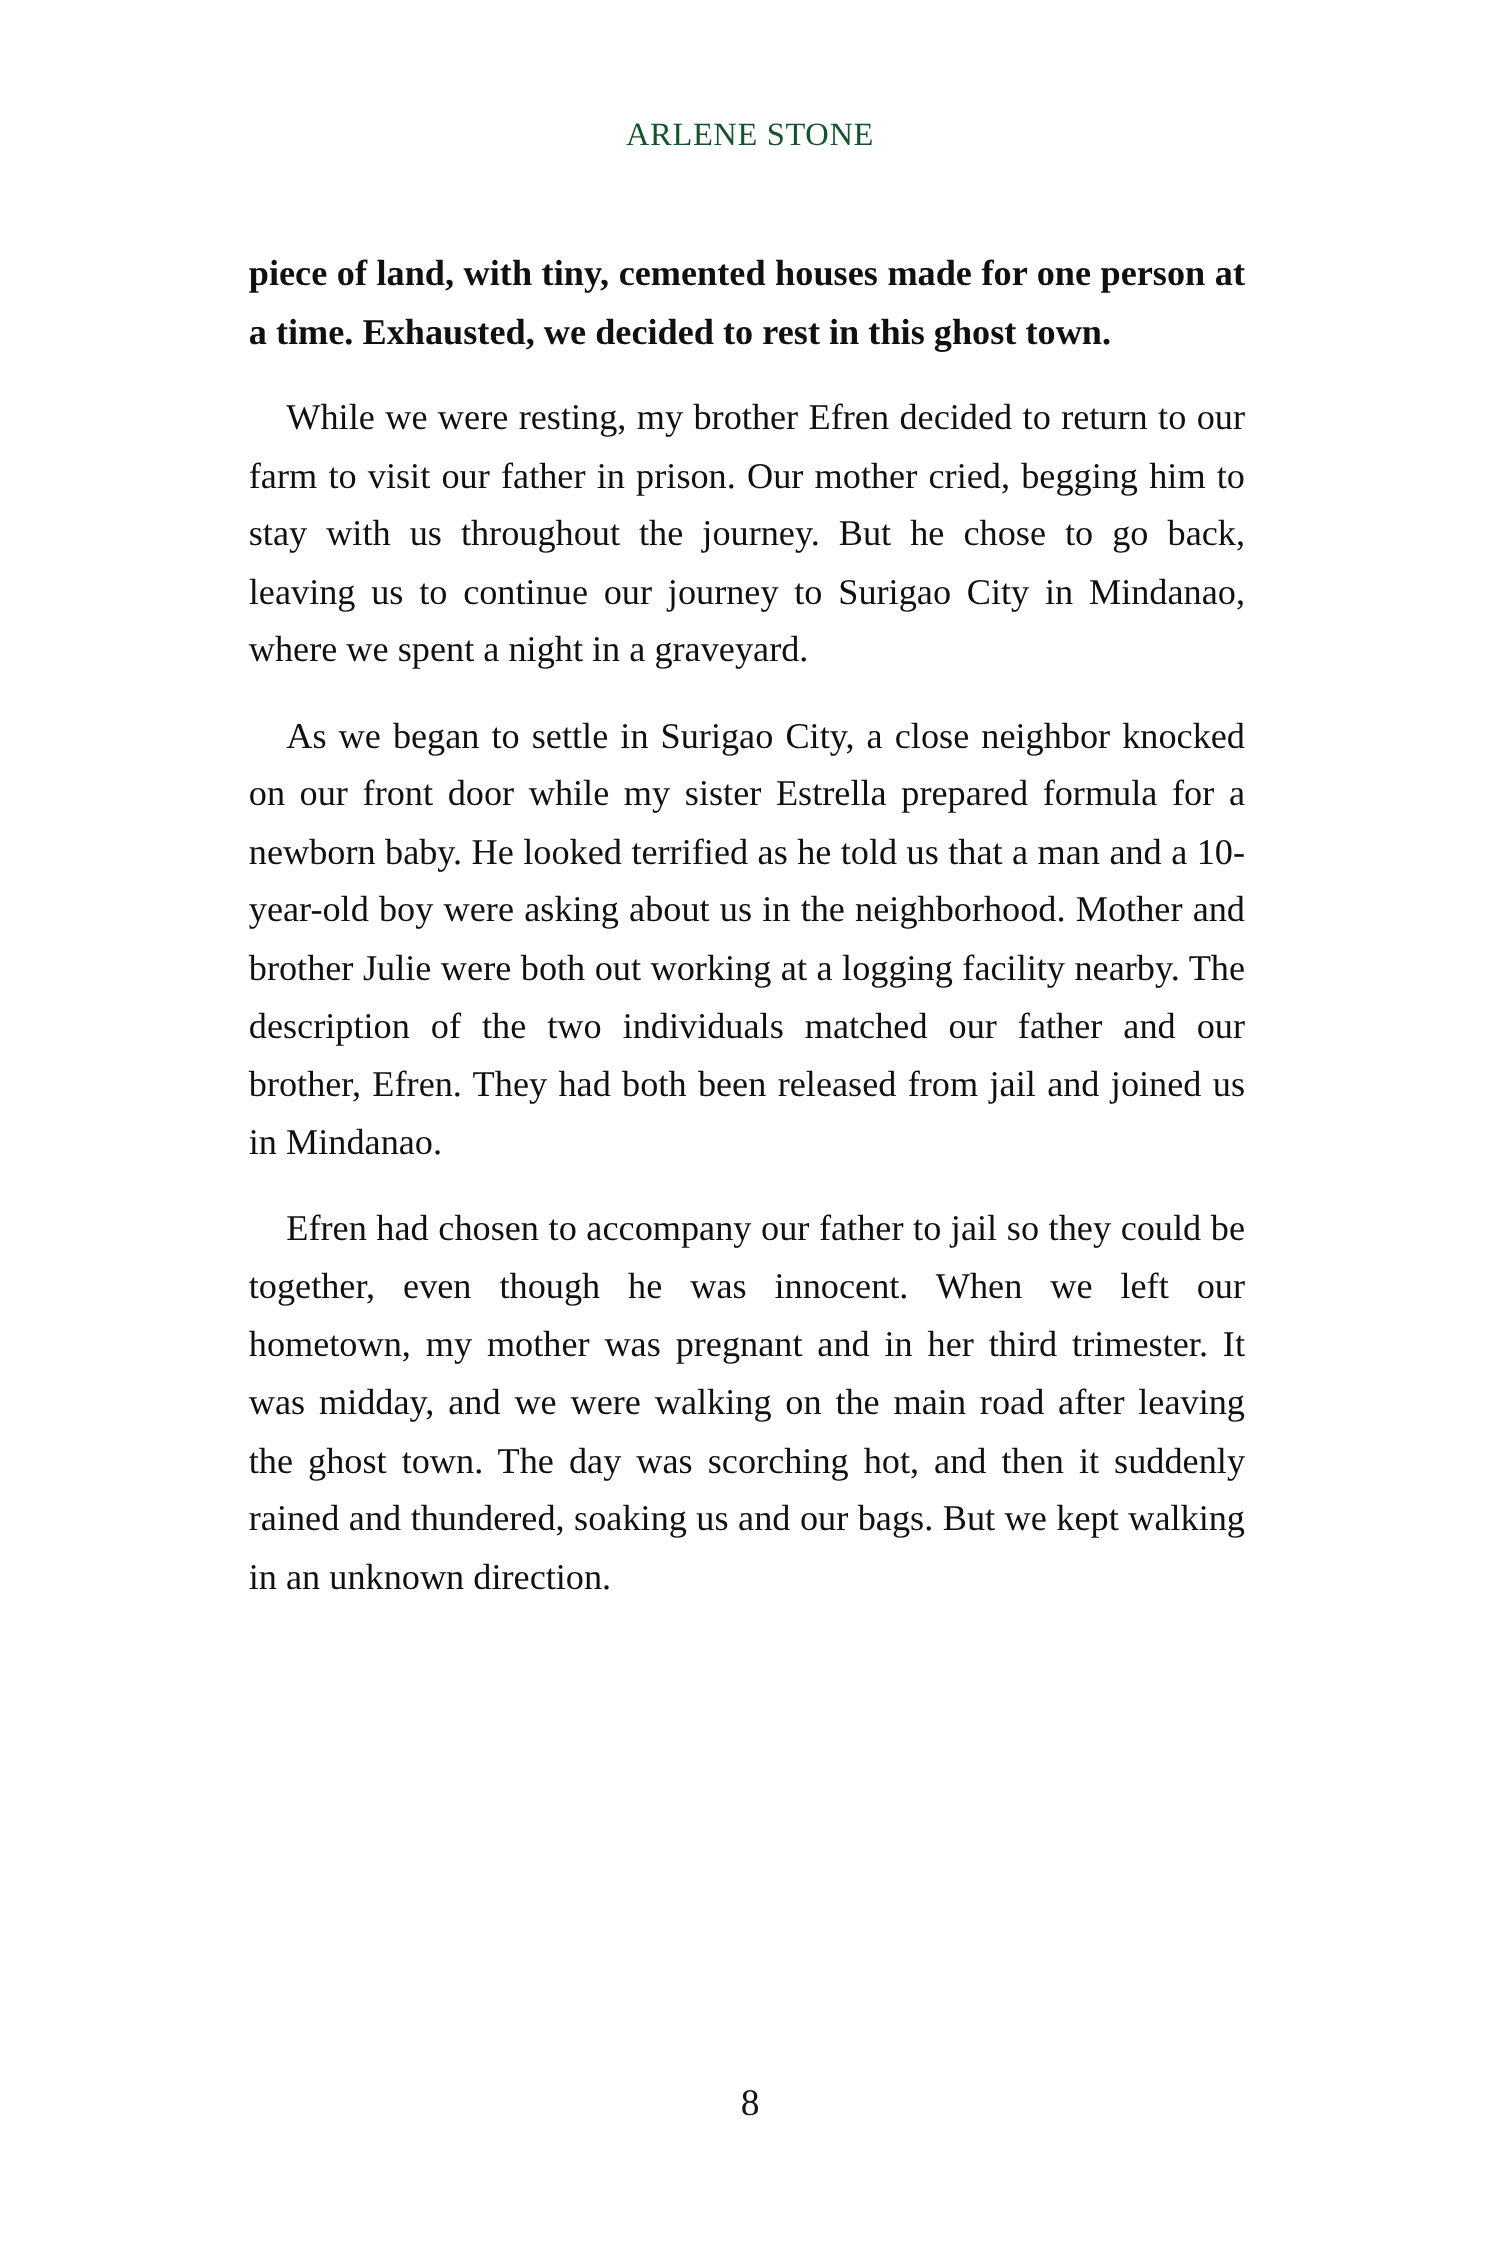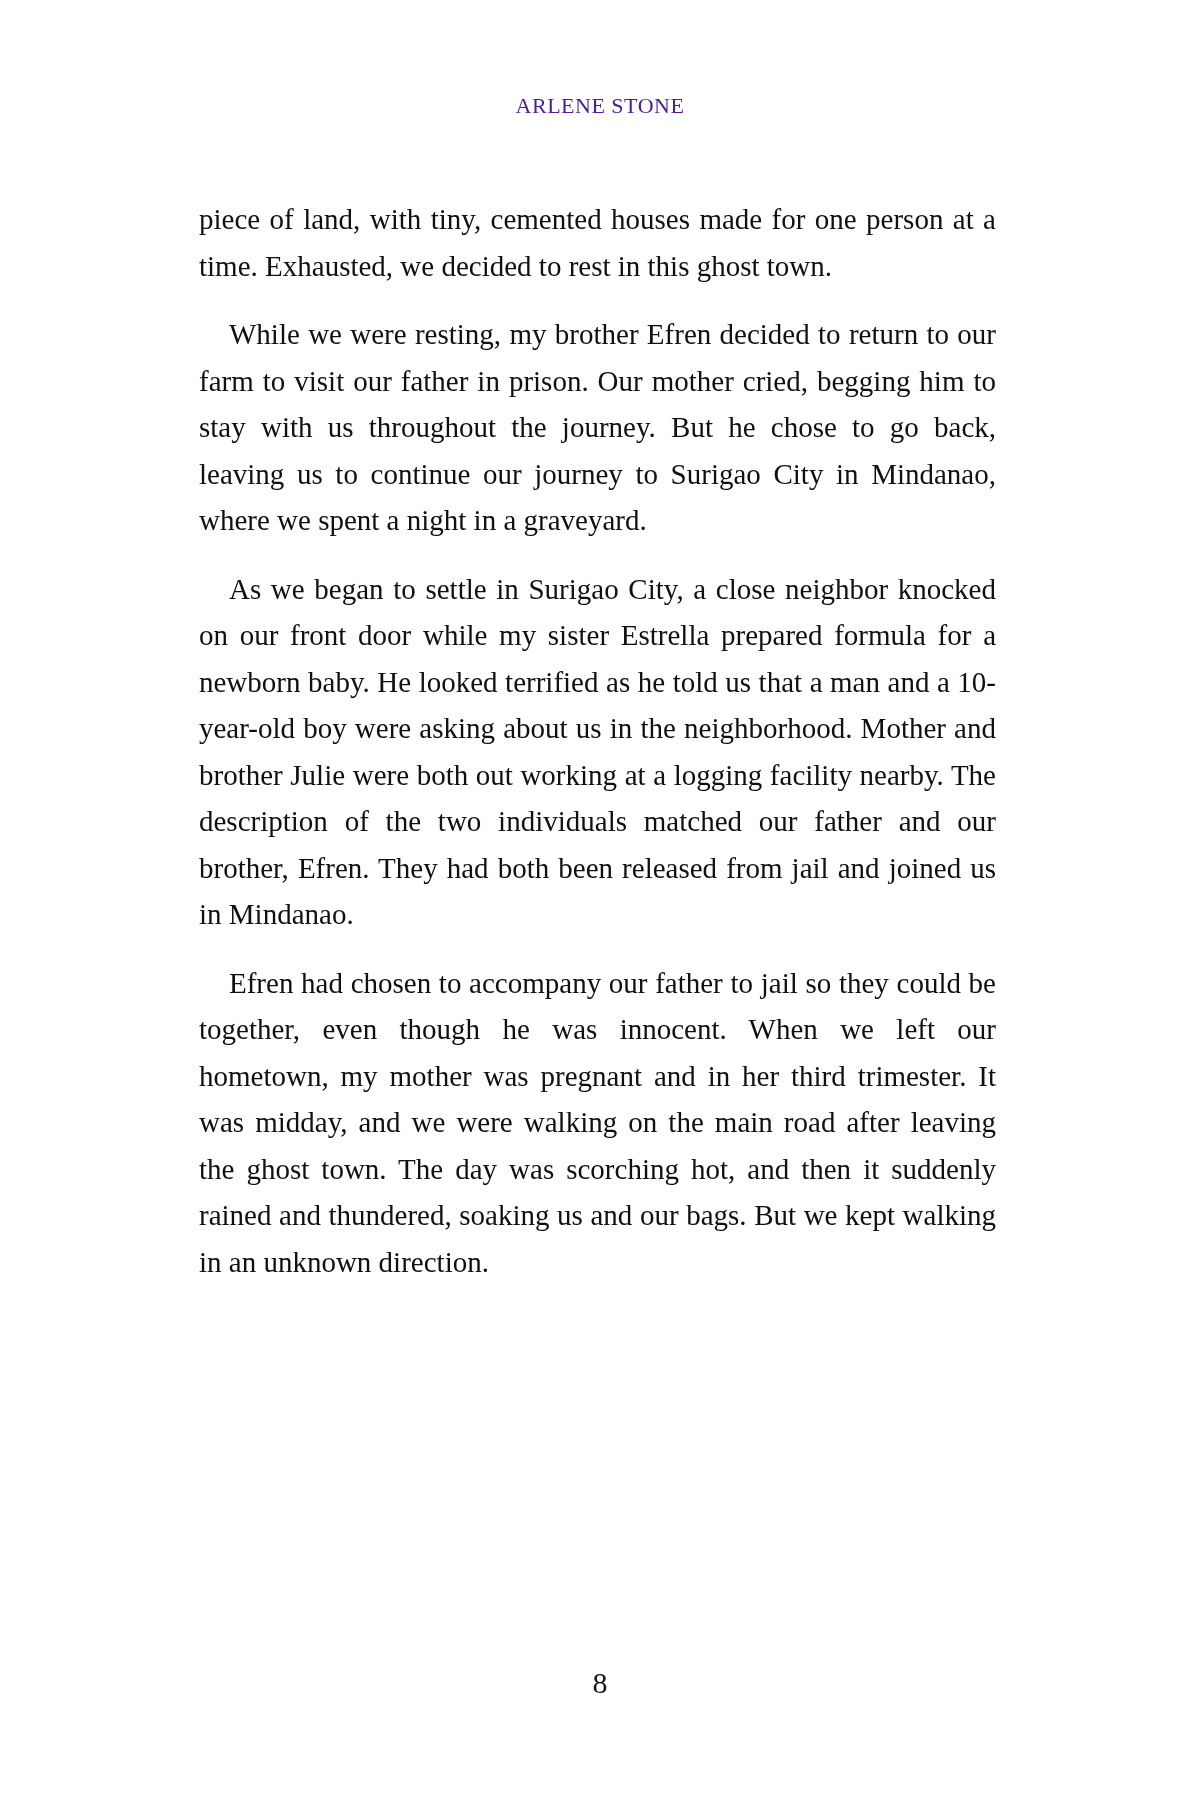--- a/index.html
+++ b/index.html
@@ -15,41 +15,42 @@
     color: #121212;
     font-family: "Liberation Serif", "DejaVu Serif", serif;
     overflow: hidden;
   }
   .running-header {
     position: absolute;
     top: 95px;
     left: 0;
     width: 1200px;
     text-align: center;
-    font-size: 22px;
+    font-size: 26px;
     line-height: 1;
     letter-spacing: 0.5px;
-    color: #4c1d95;
+    color: #14532d;
   }
   .body-text {
     position: absolute;
     top: 196px;
     left: 199px;
     width: 797px;
     font-size: 29px;
     line-height: 46.5px;
     text-align: justify;
     color: #101010;
   }
   .body-text p.para {
     margin: 0 0 22px 0;
     text-indent: 30px;
   }
   .body-text p.para.no-indent {
     text-indent: 0;
+    font-weight: bold;
   }
   .page-number {
     position: absolute;
     top: 1668px;
     left: 0;
     width: 1200px;
     text-align: center;
     font-size: 30px;
     line-height: 1;
     color: #141414;

